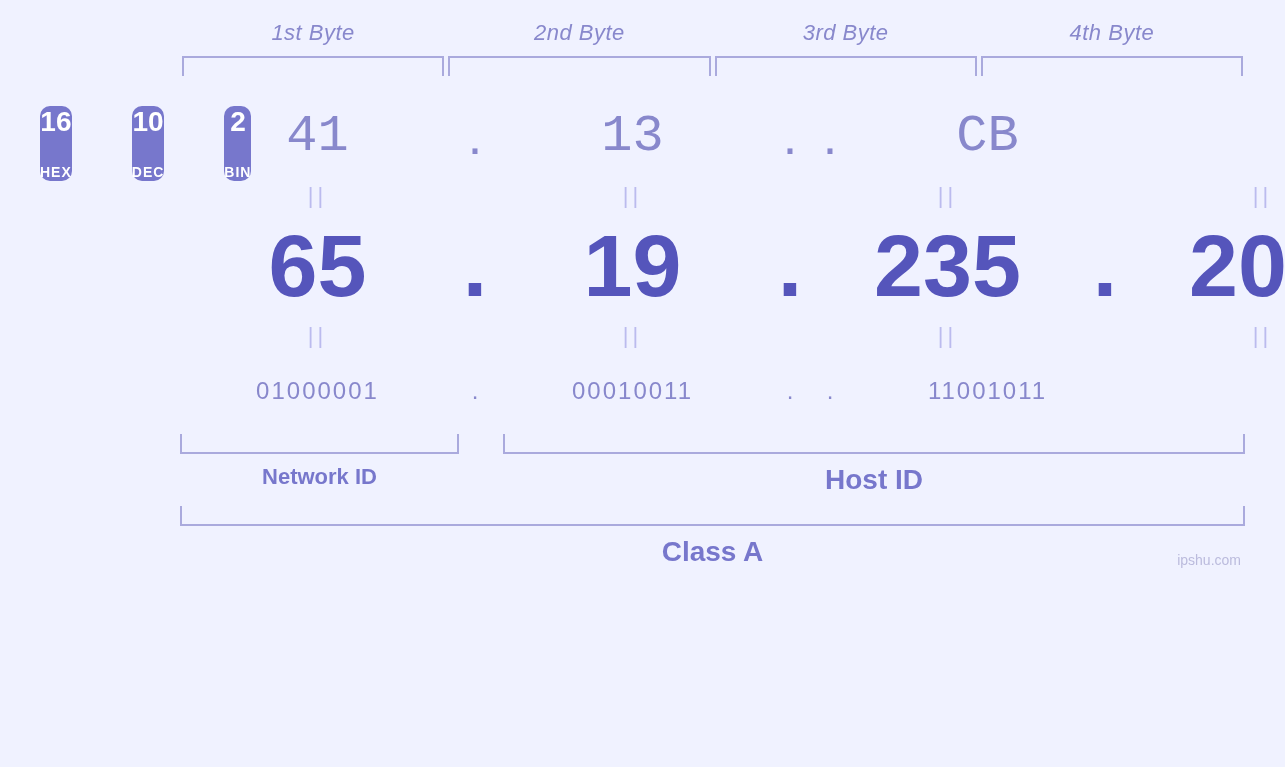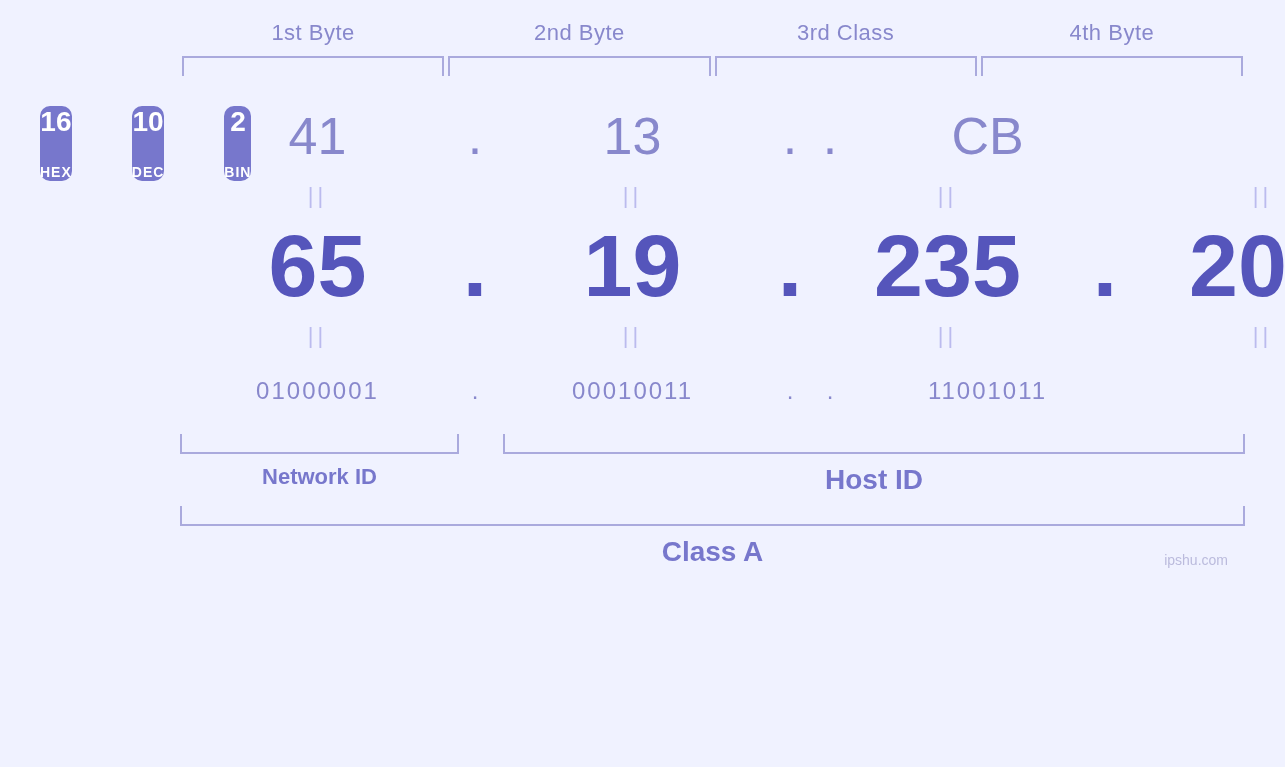--- a/index.html
+++ b/index.html
@@ -26,20 +26,21 @@
       max-width: 1240px;
       position: relative;
     }
 
     
     .byte-headers {
       display: flex;
       justify-content: space-between;
       margin-left: 140px;
       margin-bottom: 10px;
+      font-style: italic;
     }
 
     .byte-header {
       width: 275px;
       text-align: center;
       color: #8888cc;
       font-size: 22px;
       letter-spacing: 0.5px;
     }
 
@@ -111,20 +112,21 @@
       align-items: center;
       height: 80px;
     }
 
     .hex-value {
       width: 275px;
       text-align: center;
       font-size: 52px;
       color: #8888cc;
       font-weight: 300;
+      font-family: Liberation Mono, monospace;
     }
 
     .dot {
       width: 40px;
       text-align: center;
       font-size: 52px;
       color: #8888cc;
       font-weight: 300;
     }
 
@@ -272,34 +274,34 @@
     .class-label {
       font-size: 28px;
       color: #7777cc;
       font-weight: 600;
       text-align: center;
     }
 
     .watermark {
       position: absolute;
       bottom: 0;
-      right: 17px;
+      right: 4px;
       font-size: 14px;
       color: #bbbbdd;
     }
   </style>
 </head>
 <body>
 
 <div class="main-container">
 
   <div class="byte-headers">
     <div class="byte-header">1st Byte</div>
     <div class="byte-header">2nd Byte</div>
-    <div class="byte-header">3rd Class</div>
+    <div class="byte-header">3rd Byte</div>
     <div class="byte-header">4th Byte</div>
   </div>
 
   <div class="brackets-top">
     <div class="bracket-top"></div>
     <div class="bracket-top"></div>
     <div class="bracket-top"></div>
     <div class="bracket-top"></div>
   </div>
 

